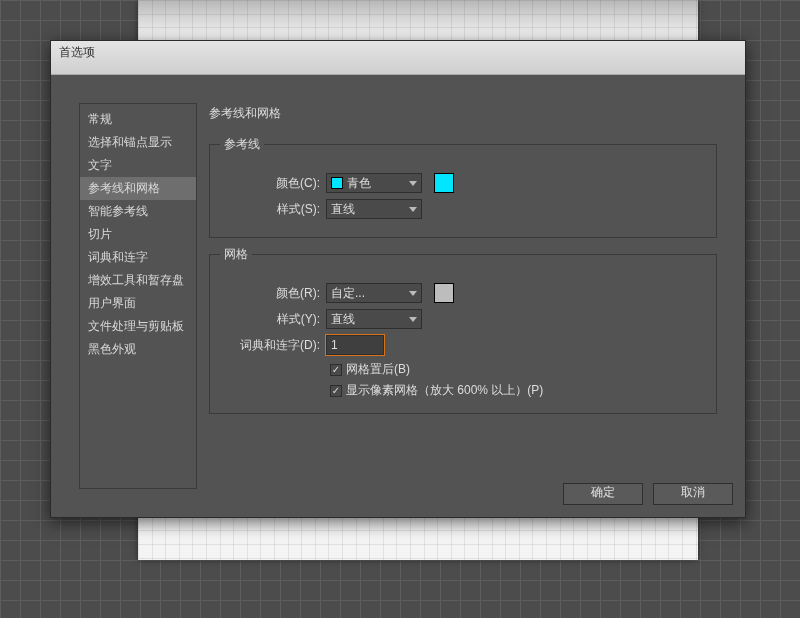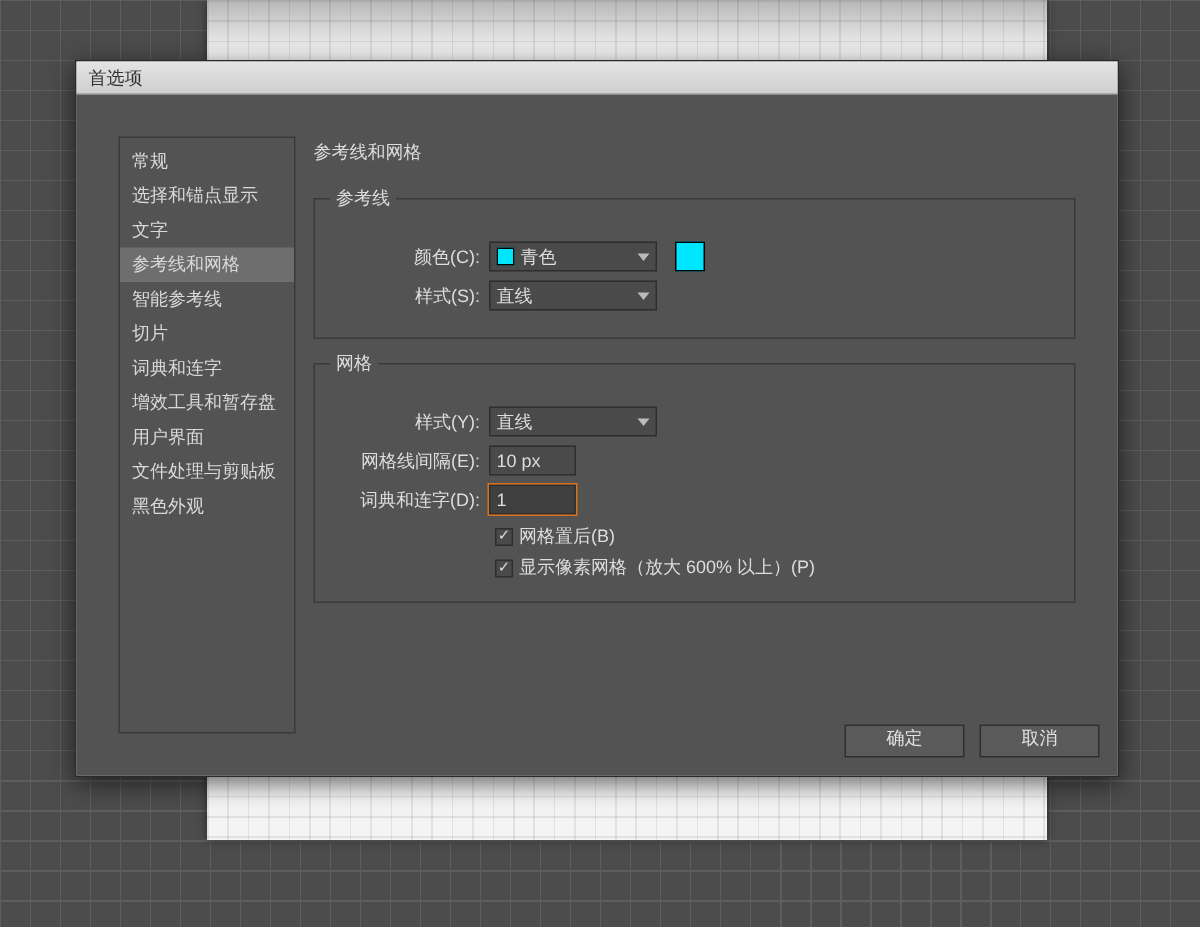--- a/index.html
+++ b/index.html
@@ -43,21 +43,21 @@
     top: 40px;
     width: 696px;
     height: 478px;
     border: 1px solid #2a2a2a;
     background: #d8d8d8;
     box-shadow: 0 4px 16px rgba(0,0,0,0.6);
     display:flex;
     flex-direction:column;
   }
   .title-bar {
-    height: 22px;
+    height: 34px;
     background: linear-gradient(#e4e4e4,#cfcfcf);
     color: #333;
     padding: 3px 8px;
     font-size: 12px;
     border-bottom:1px solid #aaa;
   }
   .dialog-body {
     flex:1;
     background: #535353;
     padding: 28px;
@@ -107,21 +107,21 @@
     margin:6px 0;
   }
   .row-label {
     width:100px;
     text-align:right;
     color:#ddd;
   }
   .dropdown {
     display:flex;
     align-items:center;
-    width:112px;
+    width:96px;
     height:20px;
     background:#4a4a4a;
     border:1px solid #2e2e2e;
     padding:0 4px;
     color:#ddd;
     position:relative;
     cursor:pointer;
   }
   .dropdown .swatch {
     width:12px;height:12px;
@@ -239,29 +239,33 @@
           <div class="dropdown">
             <span class="dd-text">直线</span>
             <div class="caret"></div>
           </div>
         </div>
       </fieldset>
 
       <fieldset>
         <legend>网格</legend>
         <div class="row">
+          <div class="row-label">颜色(R):</div>
+          <div class="dropdown">
+            <span class="dd-text">自定...</span>
+            <div class="caret"></div>
+          </div>
+          <div class="color-box" style="background:#bdbdbd"></div>
+        </div>
+        <div class="row">
           <div class="row-label">样式(Y):</div>
           <div class="dropdown">
             <span class="dd-text">直线</span>
             <div class="caret"></div>
           </div>
-        </div>
-        <div class="row">
-          <div class="row-label">网格线间隔(E):</div>
-          <input class="text-input" value="10 px" style="">
         </div>
         <div class="row">
           <div class="row-label">词典和连字(D):</div>
           <input class="text-input hl" value="1" style="">
         </div>
         <div class="check-row">
           <div class="check">✓</div>
           <span>网格置后(B)</span>
         </div>
         <div class="check-row">

